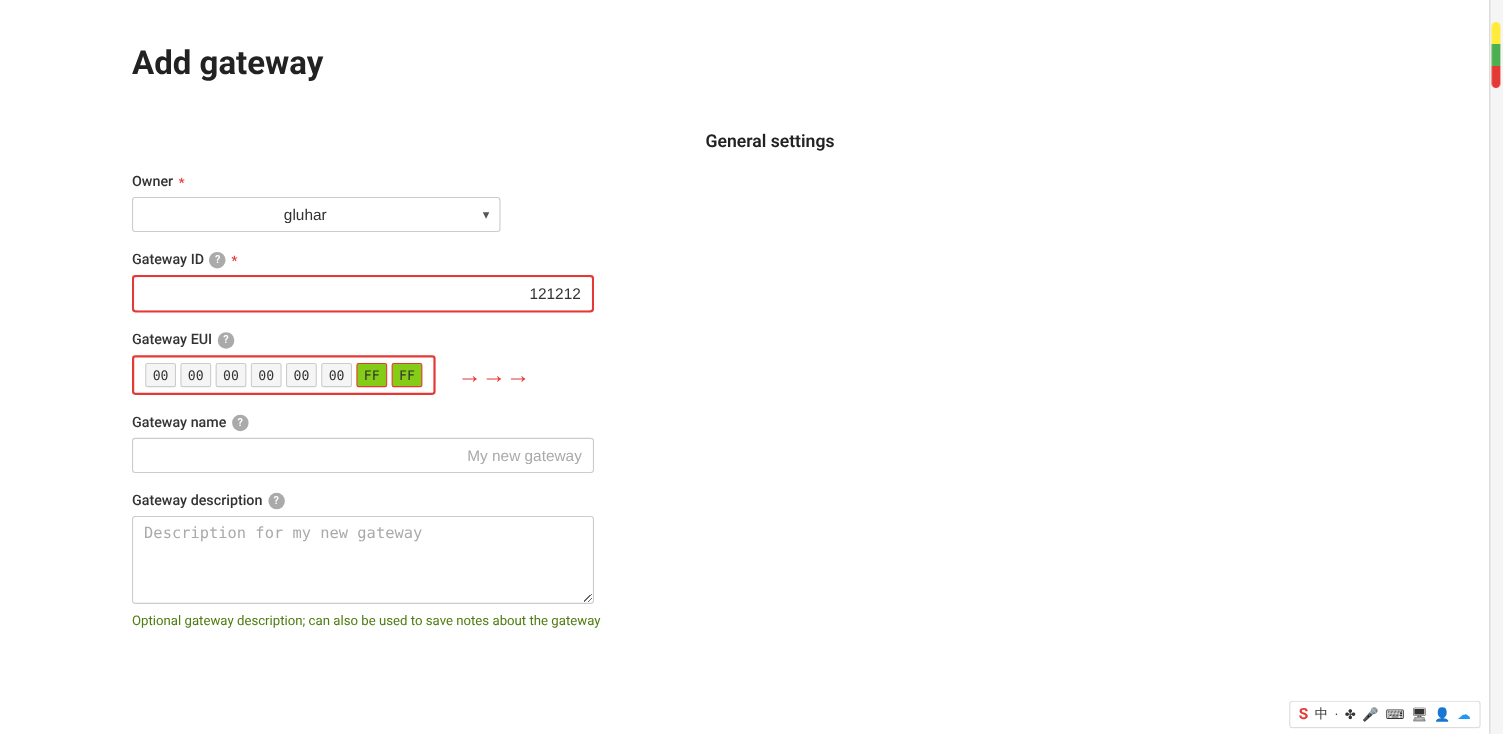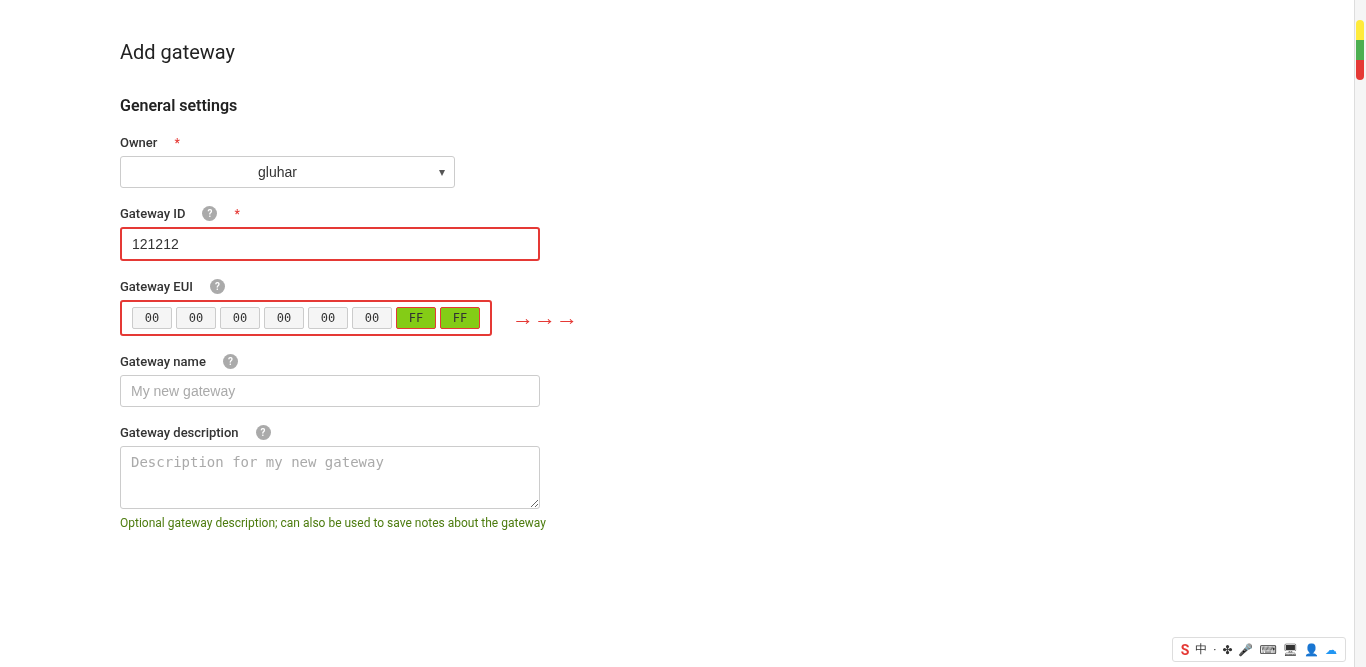--- a/index.html
+++ b/index.html
@@ -14,38 +14,39 @@
       display: flex;
       min-height: 667px;
       position: relative;
     }
     .main-content {
       flex: 1;
       padding: 40px 60px 40px 120px;
       max-width: 1340px;
     }
     .page-title {
-      font-size: 20px;
-      font-weight: 400;
+      font-size: 30px;
+      font-weight: 700;
       color: #222;
-      margin-bottom: 32px;
+      margin-bottom: 44px;
     }
     .section-title {
       font-size: 16px;
       font-weight: 600;
       color: #222;
       margin-bottom: 20px;
+      text-align: center;
     }
     .form-group {
       margin-bottom: 18px;
     }
     .form-label {
       display: flex;
       align-items: center;
-      gap: 17px;
+      gap: 5px;
       margin-bottom: 6px;
       font-size: 13px;
       color: #333;
       font-weight: 500;
     }
     .required-star {
       color: #e53935;
       font-size: 12px;
     }
     .help-icon {
@@ -87,27 +88,28 @@
       font-size: 12px;
     }
     .form-input {
       width: 420px;
       padding: 7px 10px;
       border: 1px solid #ccc;
       border-radius: 3px;
       font-size: 14px;
       color: #333;
       background: #fff;
+      text-align: right;
     }
     .form-input::placeholder {
       color: #aaa;
     }
     .form-textarea {
       width: 420px;
-      height: 63px;
+      height: 80px;
       padding: 7px 10px;
       border: 1px solid #ccc;
       border-radius: 3px;
       font-size: 14px;
       color: #333;
       background: #fff;
       resize: vertical;
     }
     .form-textarea::placeholder {
       color: #aaa;
@@ -129,21 +131,21 @@
       display: inline-flex;
       align-items: center;
       padding: 5px 10px;
       background: #fff;
       gap: 4px;
     }
     .eui-cell {
       background: #f5f5f5;
       border: 1px solid #ccc;
       border-radius: 2px;
-      width: 40px;
+      width: 28px;
       text-align: center;
       font-size: 12px;
       padding: 3px 2px;
       color: #333;
       font-family: monospace;
     }
     .eui-cell.highlight {
       background: #84cc16;
       border-color: #e53935;
     }

